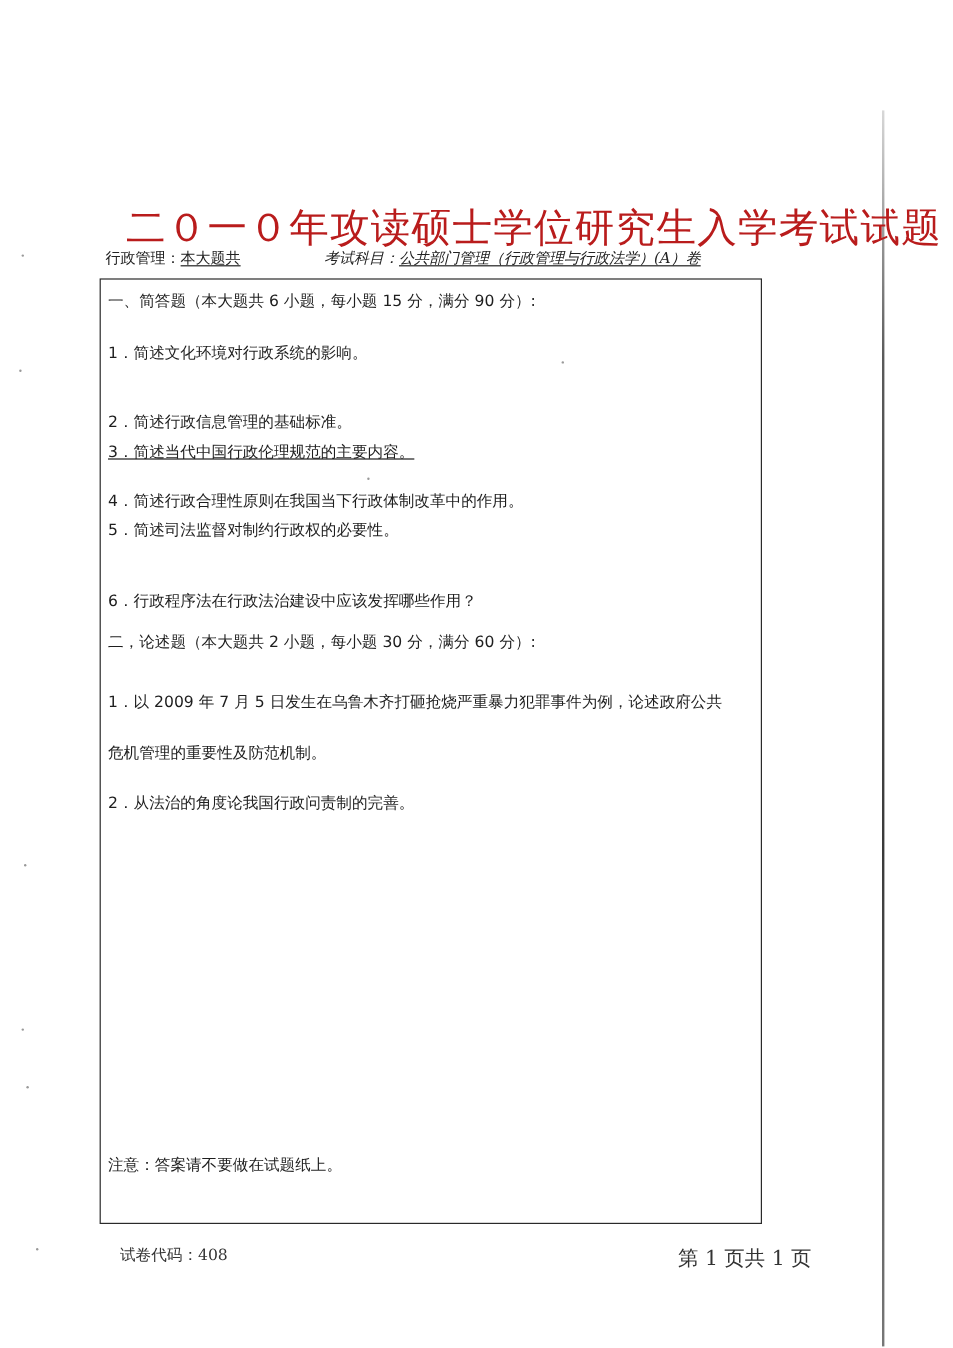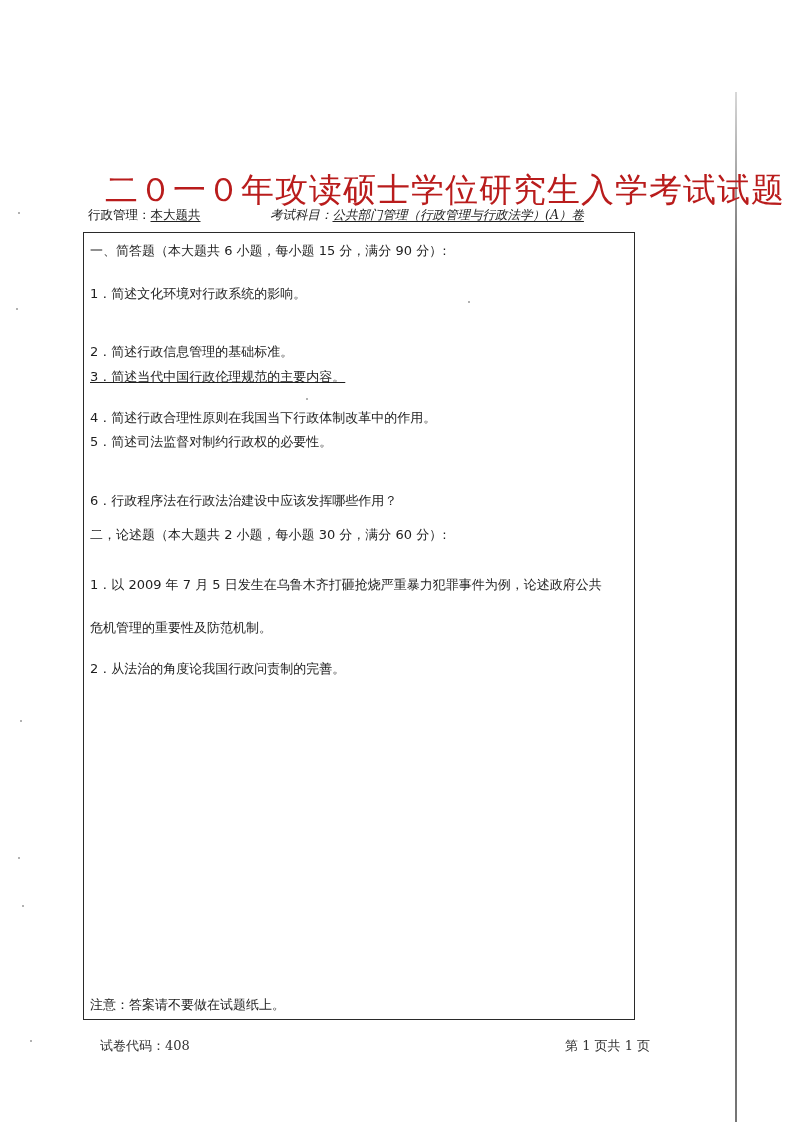--- a/index.html
+++ b/index.html
@@ -80,21 +80,21 @@
       top: 1037px;
       font-family: "DejaVu Serif", serif;
       font-size: 13px;
       color: #333;
     }
     .footer-right {
       position: absolute;
       left: 565px;
       top: 1037px;
       font-family: "DejaVu Serif", serif;
-      font-size: 13px;
+      font-size: 17px;
       color: #333;
     }
     .speck {
       position: absolute;
       width: 2px;
       height: 2px;
       background: #999;
       border-radius: 1px;
     }
   </style>
@@ -120,21 +120,21 @@
 <div class="box-text" style="top:368px;text-decoration:underline;">3．简述当代中国行政伦理规范的主要内容。</div>
 <div class="box-text" style="top:409px;">4．简述行政合理性原则在我国当下行政体制改革中的作用。</div>
 <div class="box-text" style="top:433px;">5．简述司法监督对制约行政权的必要性。</div>
 <div class="box-text" style="top:492px;">6．行政程序法在行政法治建设中应该发挥哪些作用？</div>
 
 <div class="box-text bold" style="top:526px;">二，论述题（本大题共 2 小题，每小题 30 分，满分 60 分）:</div>
 <div class="box-text" style="top:576px;">1．以 2009 年 7 月 5 日发生在乌鲁木齐打砸抢烧严重暴力犯罪事件为例，论述政府公共</div>
 <div class="box-text" style="top:619px;">危机管理的重要性及防范机制。</div>
 <div class="box-text" style="top:660px;">2．从法治的角度论我国行政问责制的完善。</div>
 
-<div class="box-text bold" style="top:996px;text-align:center;">注意：答案请不要做在试题纸上。</div>
+<div class="box-text bold" style="top:962px;text-align:center;">注意：答案请不要做在试题纸上。</div>
 
 <div class="footer-left">试卷代码：408</div>
 <div class="footer-right">第 1 页共 1 页</div>
 
 <div class="speck" style="left:18px; top:212px;"></div>
 <div class="speck" style="left:16px; top:308px;"></div>
 <div class="speck" style="left:20px; top:720px;"></div>
 <div class="speck" style="left:18px; top:857px;"></div>
 <div class="speck" style="left:22px; top:905px;"></div>
 <div class="speck" style="left:30px; top:1040px;"></div>

